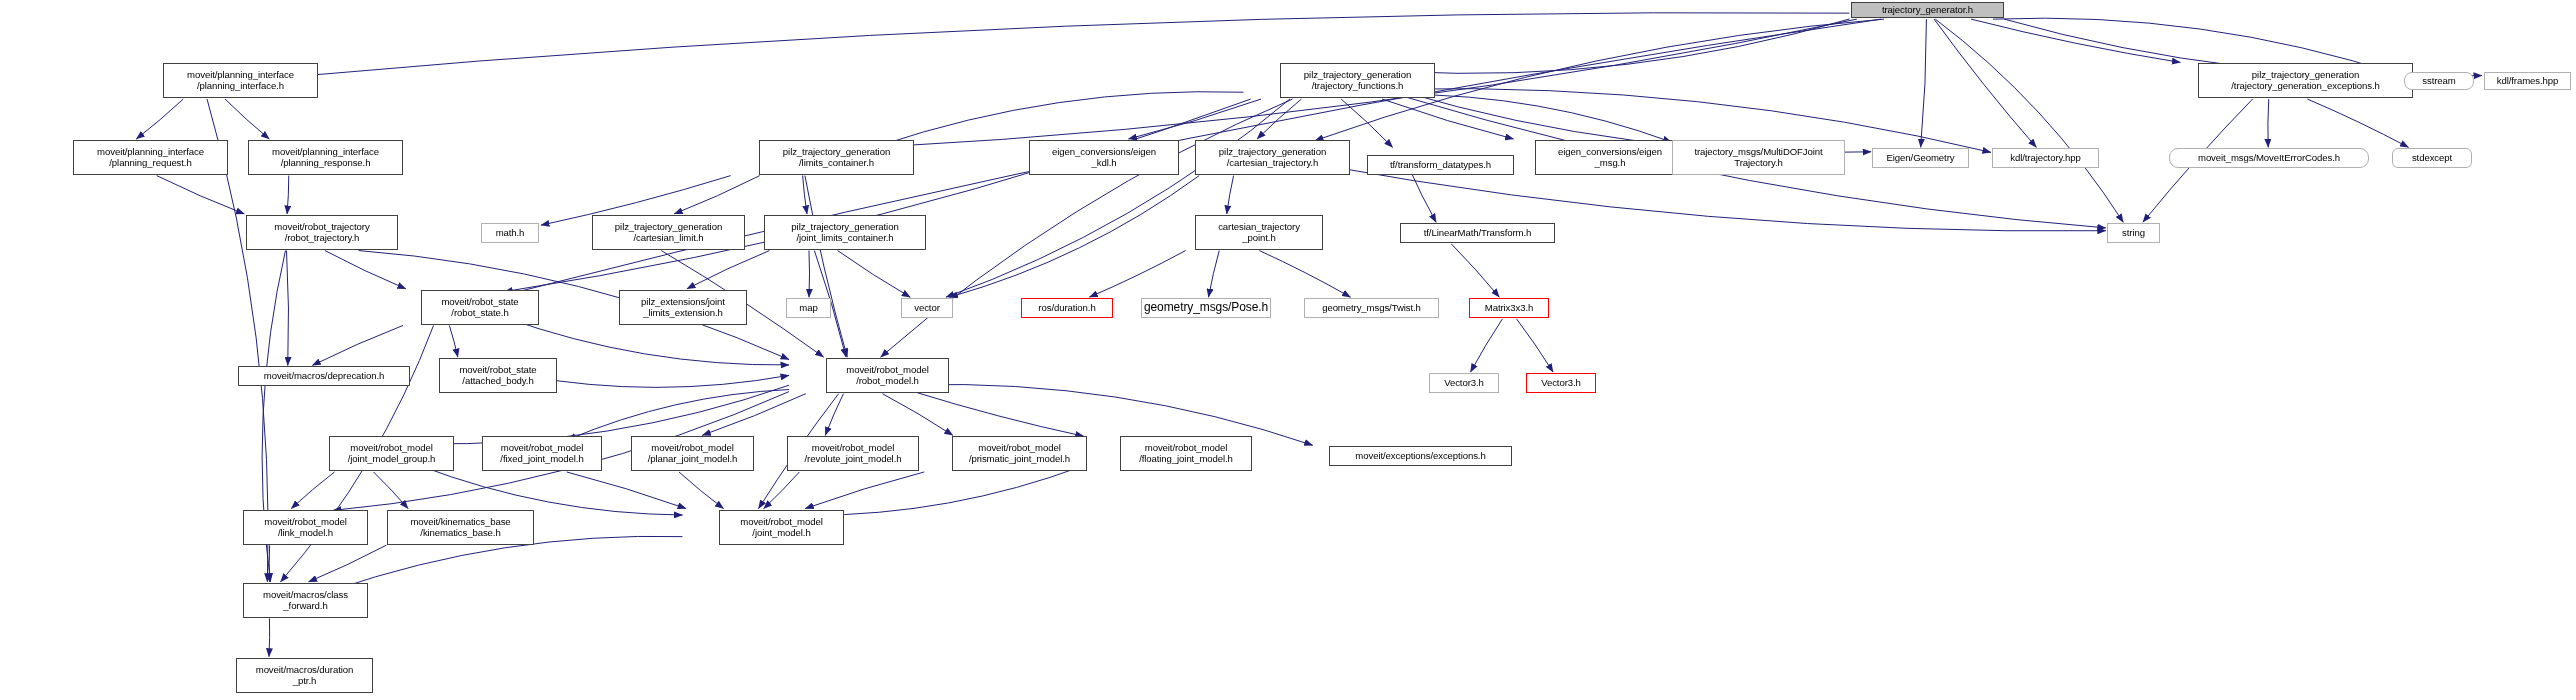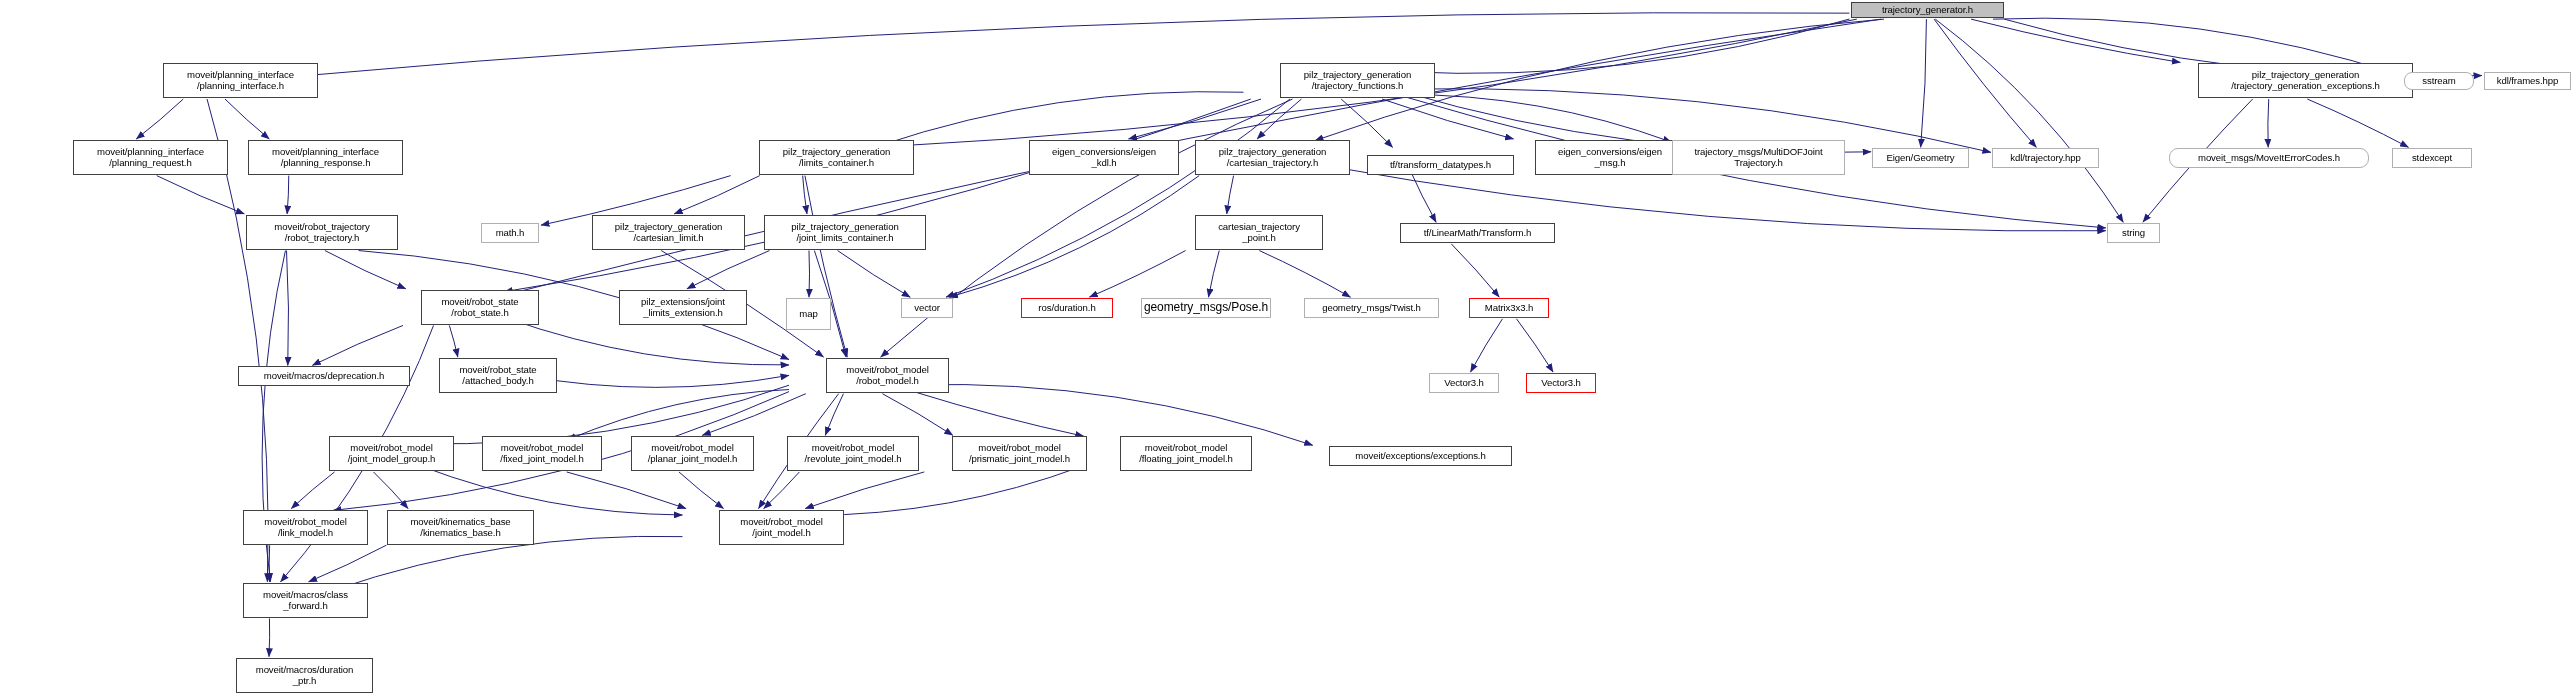--- a/index.html
+++ b/index.html
@@ -168,37 +168,37 @@
       <div class="node local" style="left: 1159px; top: 140px; width: 155px; height: 35px;">pilz_trajectory_generation
 /cartesian_trajectory.h</div>
       <div class="node local" style="left: 1331px; top: 155px; width: 147px; height: 20px; font-size: 9.6px;">tf/transform_datatypes.h</div>
       <div class="node local" style="left: 1499px; top: 140px; width: 150px; height: 35px;">eigen_conversions/eigen
 _msg.h</div>
       <div class="node sys" style="left: 1672px; top: 140px; width: 173px; height: 35px;">trajectory_msgs/MultiDOFJoint
 Trajectory.h</div>
       <div class="node sys" style="left: 1872px; top: 148px; width: 97px; height: 20px; font-size: 9.6px;">Eigen/Geometry</div>
       <div class="node sys" style="left: 1992px; top: 148px; width: 107px; height: 20px; font-size: 9.6px;">kdl/trajectory.hpp</div>
       <div class="node sys" style="left: 2169px; top: 148px; width: 200px; height: 20px; font-size: 9.6px; border-radius: 9px;">moveit_msgs/MoveItErrorCodes.h</div>
-      <div class="node sys" style="left: 2392px; top: 148px; width: 80px; height: 20px; font-size: 9.6px;">stdexcept</div>
+      <div class="node sys" style="left: 2392px; top: 148px; width: 80px; height: 20px; font-size: 9.6px; border-radius: 6px;">stdexcept</div>
       <div class="node local" style="left: 210px; top: 215px; width: 152px; height: 35px;">moveit/robot_trajectory
 /robot_trajectory.h</div>
       <div class="node sys" style="left: 481px; top: 223px; width: 58px; height: 20px; font-size: 9.6px;">math.h</div>
       <div class="node local" style="left: 556px; top: 215px; width: 153px; height: 35px;">pilz_trajectory_generation
 /cartesian_limit.h</div>
       <div class="node local" style="left: 728px; top: 215px; width: 162px; height: 35px;">pilz_trajectory_generation
 /joint_limits_container.h</div>
       <div class="node local" style="left: 1159px; top: 215px; width: 128px; height: 35px;">cartesian_trajectory
 _point.h</div>
       <div class="node local" style="left: 1364px; top: 223px; width: 155px; height: 20px; font-size: 9.6px;">tf/LinearMath/Transform.h</div>
       <div class="node sys" style="left: 2107px; top: 223px; width: 53px; height: 20px; font-size: 9.6px;">string</div>
       <div class="node local" style="left: 385px; top: 290px; width: 118px; height: 35px;">moveit/robot_state
 /robot_state.h</div>
       <div class="node local" style="left: 583px; top: 290px; width: 128px; height: 35px;">pilz_extensions/joint
 _limits_extension.h</div>
-      <div class="node sys" style="left: 786px; top: 298px; width: 45px; height: 32px; font-size: 9.6px;">map</div>
+      <div class="node sys" style="left: 786px; top: 298px; width: 45px; height: 20px; font-size: 9.6px;">map</div>
       <div class="node sys" style="left: 901px; top: 298px; width: 52px; height: 20px; font-size: 9.6px;">vector</div>
       <div class="node red" style="left: 1021px; top: 298px; width: 92px; height: 20px; font-size: 9.6px;">ros/duration.h</div>
       <div class="node sys" style="left: 1141px; top: 298px; width: 130px; height: 20px; font-size: 12px;">geometry_msgs/Pose.h</div>
       <div class="node sys" style="left: 1304px; top: 298px; width: 135px; height: 20px; font-size: 9.6px;">geometry_msgs/Twist.h</div>
       <div class="node red" style="left: 1469px; top: 298px; width: 80px; height: 20px; font-size: 9.6px;">Matrix3x3.h</div>
       <div class="node local" style="left: 202px; top: 366px; width: 172px; height: 20px; font-size: 9.6px;">moveit/macros/deprecation.h</div>
       <div class="node local" style="left: 403px; top: 358px; width: 118px; height: 35px;">moveit/robot_state
 /attached_body.h</div>
       <div class="node local" style="left: 790px; top: 358px; width: 123px; height: 35px;">moveit/robot_model
 /robot_model.h</div>

